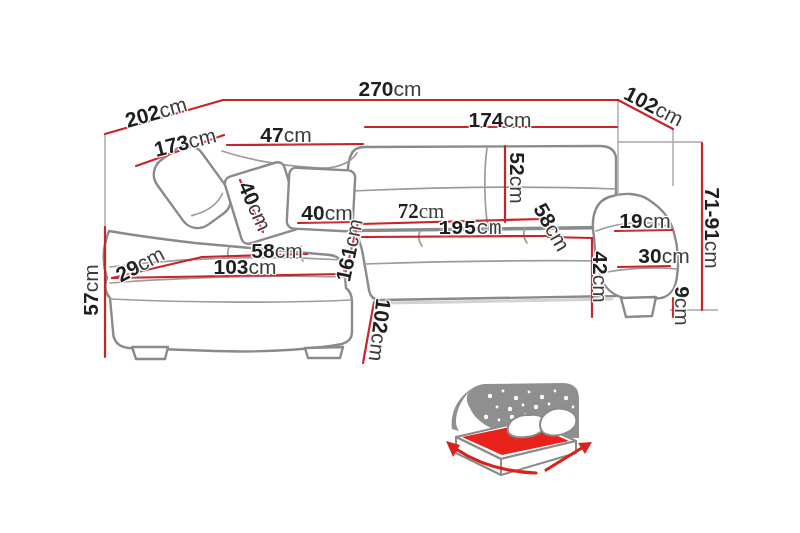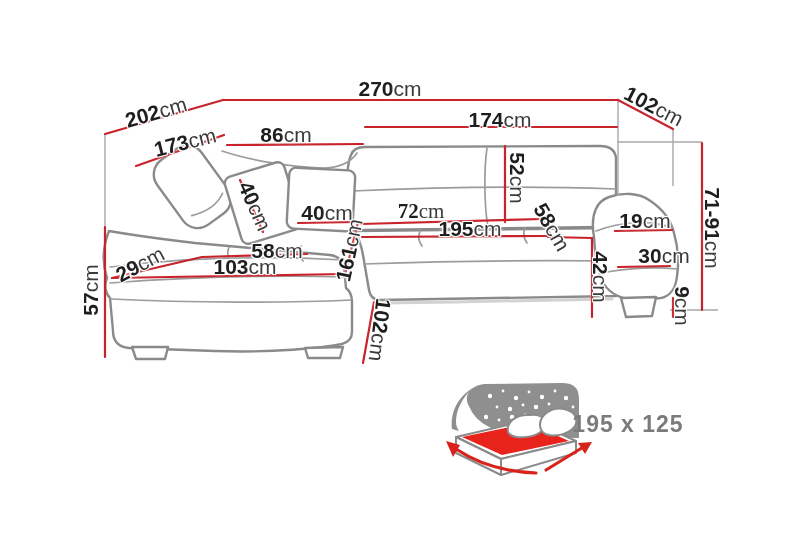--- a/index.html
+++ b/index.html
@@ -159,21 +159,21 @@
   <div class="dim" style="left:390px;top:88px;">
     <span class="v">270</span><span class="u">cm</span>
   </div>
   <div class="dim" style="left:156px;top:112px;--r:-16deg;">
     <span class="v">202</span><span class="u">cm</span>
   </div>
   <div class="dim" style="left:185px;top:142px;--r:-14deg;">
     <span class="v">173</span><span class="u">cm</span>
   </div>
   <div class="dim" style="left:286px;top:134px;">
-    <span class="v">86</span><span class="u">cm</span>
+    <span class="v">47</span><span class="u">cm</span>
   </div>
   <div class="dim" style="left:492px;top:119px;margin-left:8px;">
     <span class="v">174</span><span class="u">cm</span>
   </div>
   <div class="dim" style="left:654px;top:106px;--r:27deg;">
     <span class="v">102</span><span class="u">cm</span>
   </div>
   <div class="dim" style="left:712px;top:228px;--r:90deg;">
     <span class="v">71-91</span><span class="u">cm</span>
   </div>
@@ -182,21 +182,21 @@
   </div>
   <div class="dim" style="left:255px;top:206px;--r:66deg;">
     <span class="v">40</span><span class="u">cm</span>
   </div>
   <div class="dim" style="left:327px;top:212px;">
     <span class="v">40</span><span class="u">cm</span>
   </div>
   <div class="dim" style="left:421px;top:211px;font-family:Liberation Serif, serif;">
     <span class="v">72</span><span class="u">cm</span>
   </div>
-  <div class="dim" style="left:470px;top:228px;">
+  <div class="dim" style="left:470px;top:228px;font-family:Liberation Mono, monospace;">
     <span class="v">195</span><span class="u">cm</span>
   </div>
   <div class="dim" style="left:552px;top:227px;--r:60deg;">
     <span class="v">58</span><span class="u">cm</span>
   </div>
   <div class="dim" style="left:645px;top:220px;">
     <span class="v">19</span><span class="u">cm</span>
   </div>
   <div class="dim" style="left:644px;top:255px;margin-left:20px;">
     <span class="v">30</span><span class="u">cm</span>
@@ -219,15 +219,14 @@
   <div class="dim" style="left:245px;top:266px;">
     <span class="v">103</span><span class="u">cm</span>
   </div>
   <div class="dim" style="left:349px;top:250px;--r:-78deg;">
     <span class="v">161</span><span class="u">cm</span>
   </div>
   <div class="dim" style="left:380px;top:330px;--r:97deg;">
     <span class="v">102</span><span class="u">cm</span>
   </div>
 
-  <div class="bed-label" style="left:628px;top:424px;">195 x 125</div>
 
 </div>
 
 </body></html>

